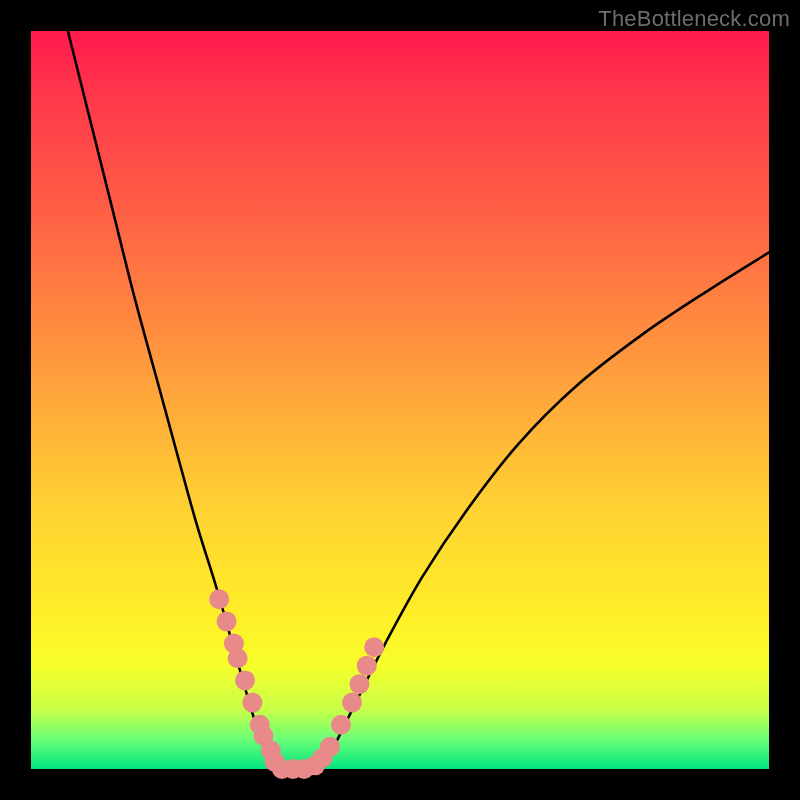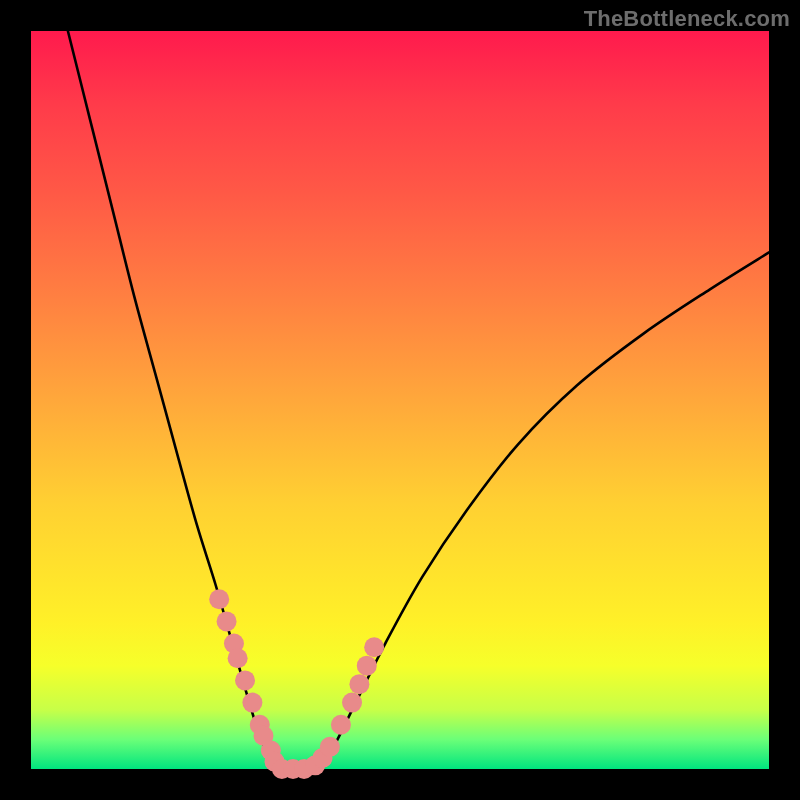--- a/index.html
+++ b/index.html
@@ -40,21 +40,21 @@
       #00e57f 100%
     );
   }
   .watermark {
     position: absolute;
     top: 6px;
     right: 10px;
     color: #6d6d6d;
     font-size: 22px;
     letter-spacing: 0.2px;
-    font-weight: 700;
+    font-weight: 400;
     user-select: none;
   }
   svg.curve {
     position: absolute;
     left: 0;
     top: 0;
     width: 738px;
     height: 738px;
     overflow: visible;
   }

